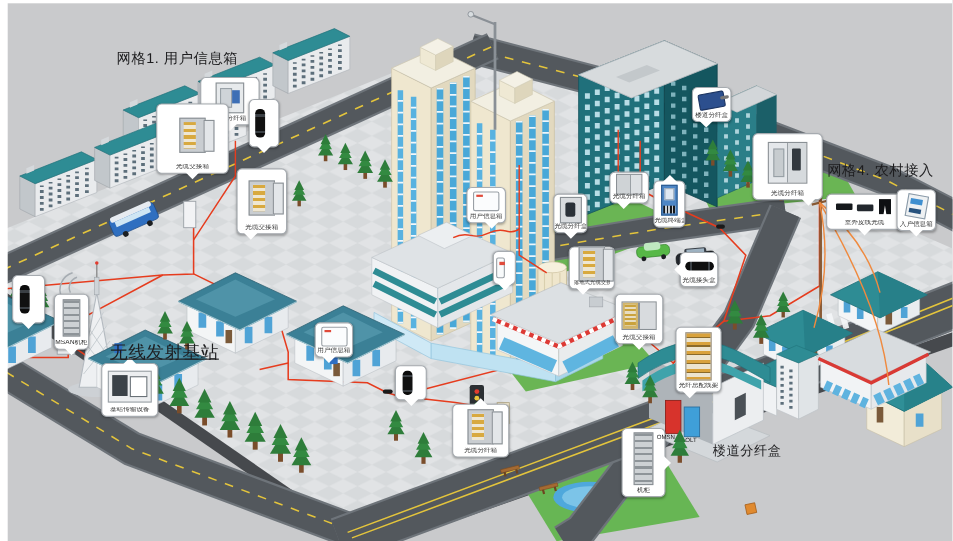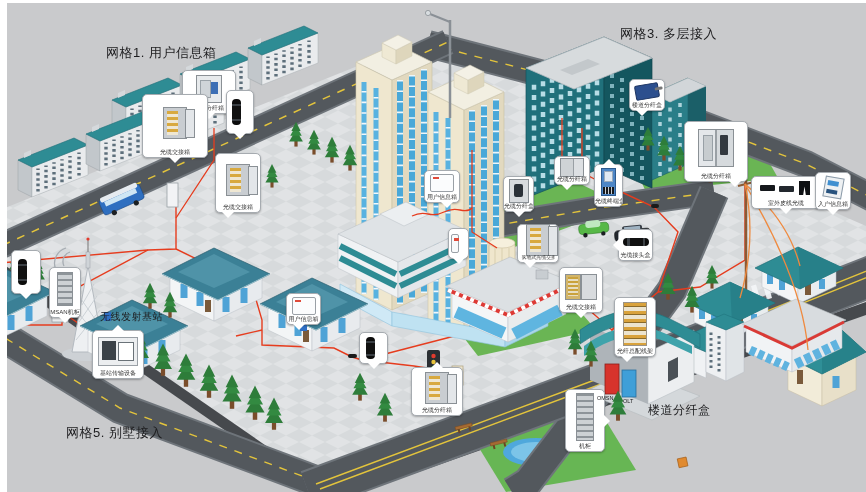--- a/index.html
+++ b/index.html
@@ -1,20 +1,20 @@
 <!DOCTYPE html>
 <html><head>
 <meta charset="utf-8">
 <style>
   html,body{margin:0;padding:0;background:#ffffff;}
   #scene{position:relative;width:866px;height:492px;background:#c9cacc;overflow:hidden;
          font-family:"Liberation Sans","DejaVu Sans",sans-serif;}
   #scene svg{position:absolute;left:0;top:0;}
   .glabel{position:absolute;font-size:13px;color:#1d1d1f;white-space:nowrap;z-index:7;letter-spacing:0.5px;}
-  .glabel.small{font-size:10px;}
+  .glabel.small{font-size:16px;text-decoration:underline;}
   .glabel.tiny{font-size:5.5px;letter-spacing:0;}
   .callout{position:absolute;background:#ffffff;border:1px solid #a6abb0;border-radius:5px;
            box-shadow:0 1px 2px rgba(0,0,0,.28);z-index:6;display:flex;flex-direction:column;
            align-items:center;justify-content:center;padding:2px 2px 9px 2px;box-sizing:border-box;}
   .callout.vert{padding:2px 9px 2px 2px;}
   .co-icon{display:flex;align-items:center;justify-content:center;flex:1;width:100%;}
   .co-label{position:absolute;bottom:1px;left:0;right:0;text-align:center;font-size:6px;line-height:7px;
             color:#333;white-space:nowrap;overflow:hidden;}
   .vert .co-label{writing-mode:vertical-rl;left:auto;right:1px;top:3px;bottom:auto;font-size:5.5px;line-height:6px;}
   .tail{position:absolute;width:0;height:0;border:7px solid transparent;}
@@ -419,22 +419,21 @@
           <rect x="13" y="3" width="2" height="4" fill="#6e4420"></rect>
     </g>
     <rect x="678" y="458" width="9" height="9" fill="#e08a2f" stroke="#a65f1a" stroke-width="0.7" transform="rotate(-12 682 462)"></rect>
   </g>
 
   <rect x="0" y="0" width="7" height="492" fill="#ffffff"></rect>
   <rect x="0" y="0" width="866" height="3" fill="#ffffff"></rect>
 </svg>
 
 <div class="glabel" style="left:106px;top:44px">网格1. 用户信息箱</div>
-<div class="glabel" style="left:620px;top:25px">网格3. 多层接入</div>
-<div class="glabel" style="left:66px;top:424px">网格5. 别墅接入</div>
+<div class="glabel" style="left:752px;top:146px">网格4. 农村接入</div>
 <div class="glabel" style="left:648px;top:402px;font-size:12px">楼道分纤盒</div>
 <div class="glabel small" style="left:100px;top:310px">无线发射基站</div>
 <div class="glabel tiny" style="left:597px;top:395px">OMSN</div>
 <div class="glabel tiny" style="left:623px;top:398px">OLT</div>
 
 <div class="callout" style="left:182px;top:70px;width:54px;height:44px">
   <div class="co-icon">
         <div class="i-wallbox"></div>
       </div>
   <div class="co-label">光缆分纤箱</div>

